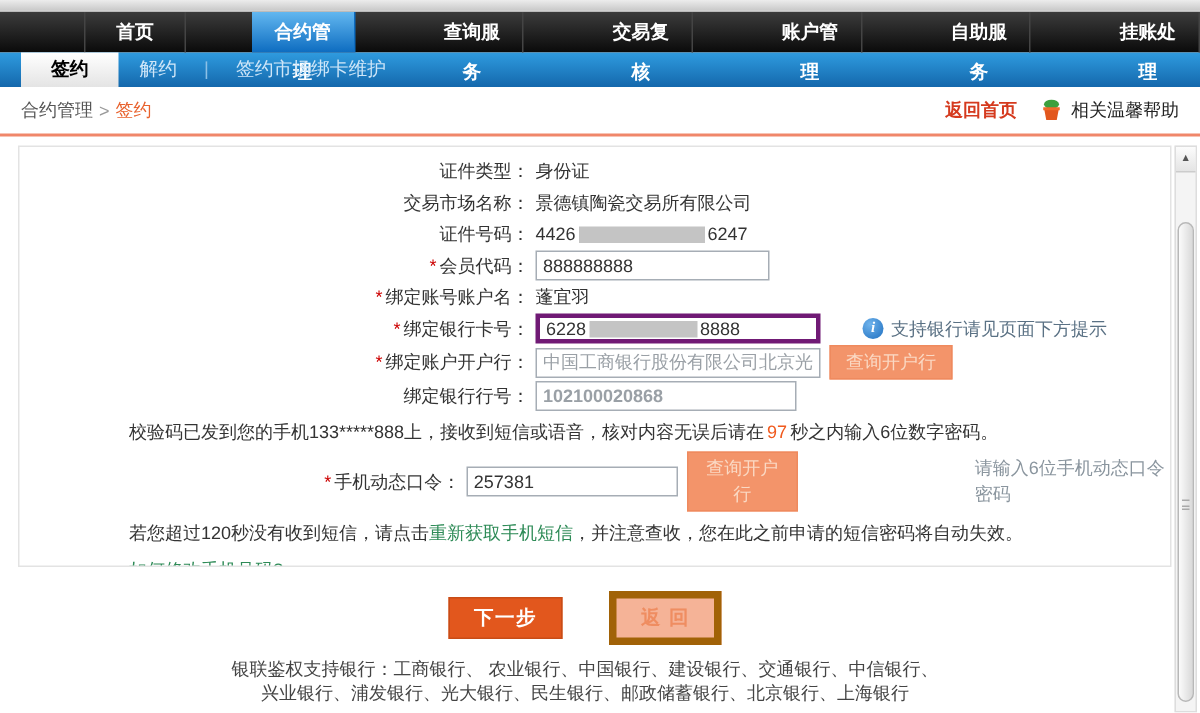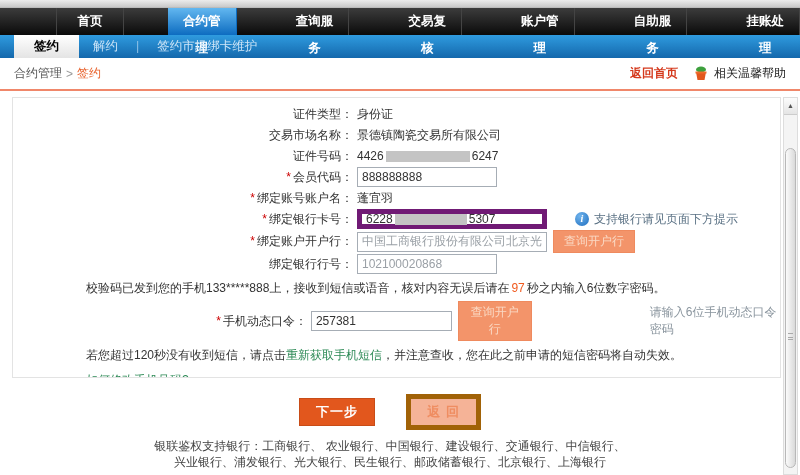--- a/index.html
+++ b/index.html
@@ -41,21 +41,21 @@
     border:1px solid #e3e3e3; background:#fff; padding-top:6px; overflow:hidden; }
   .frow { display:flex; align-items:center; min-height:20px; margin-bottom:1px; }
   .flabel { width:340px; text-align:right; color:#333; white-space:nowrap; }
   .star { color:#cc0000; margin-right:2px; }
   .fval { margin-left:4px; color:#333; }
   .redact { display:inline-block; width:84px; height:11px; background:#c4c4c4; vertical-align:middle; margin:0 2px; }
   .redact.small { width:72px; }
   input.f-input { height:20px; border:1px solid #a6adb5; font-size:12px; padding:1px 4px;
     margin-left:4px; color:#333; font-family:inherit; background:#fff; }
   input.grey { color:#9aa0a6; }
-  .fake-input { height:20px; border:5px solid #701a75; margin-left:4px; width:190px;
+  .fake-input { height:20px; border:3px solid #701a75; margin-left:4px; width:190px;
     display:inline-flex; align-items:center; padding:0 4px; background:#fff; }
   .btn-orange-sm { margin-left:6px; background:#f3946a; border:1px solid #ef8a5e; color:#fad9c4;
     font-size:12px; padding:2px 10px; cursor:pointer; }
   .info-tip { display:flex; align-items:center; margin-left:28px; color:#5a7184; }
   .info-icon { display:inline-block; width:14px; height:14px; border-radius:50%;
     background:radial-gradient(circle at 35% 30%, #6fb3ec, #1f6fc0); color:#fff; text-align:center;
     line-height:14px; font-size:10px; font-style:italic; font-weight:bold; font-family:"Liberation Serif",serif; margin-right:5px; }
   .notice-row { padding-left:73px; min-height:22px; display:flex; align-items:center; margin-top:3px; margin-bottom:2px;}
   .countdown { color:#f05a1e; padding:0 2px; }
   .otp-hint { color:#8a959e; margin-left:118px; }
@@ -139,50 +139,50 @@
 
   <div class="frow">
     <span class="flabel">证件号码：</span>
     <span class="fval">
       <span>4426</span><span class="redact"></span><span>6247</span>
     </span>
   </div>
 
   <div class="frow">
     <span class="flabel"><span class="star">*</span><span>会员代码：</span></span>
-    <input class="f-input" style="width: 140px;" value="888888888">
+    <input class="f-input" style="width: 156px;" value="888888888">
   </div>
 
   <div class="frow">
     <span class="flabel"><span class="star">*</span><span>绑定账号账户名：</span></span>
     <span class="fval">蓬宜羽</span>
   </div>
 
   <div class="frow">
     <span class="flabel"><span class="star">*</span><span>绑定银行卡号：</span></span>
     <span class="fake-input">
       <span>6228</span>
         <span class="redact small"></span>
-        <span>5307</span>
+        <span>8888</span>
     </span>
     <span class="info-tip">
       <span class="info-icon">i</span>
       <span>支持银行请见页面下方提示</span>
     </span>
   </div>
 
   <div class="frow">
     <span class="flabel"><span class="star">*</span><span>绑定账户开户行：</span></span>
     <input class="f-input grey" style="width: 190px;" value="中国工商银行股份有限公司北京光华路">
     <button class="btn-orange-sm">查询开户行</button>
   </div>
 
   <div class="frow">
     <span class="flabel">绑定银行行号：</span>
-    <input class="f-input grey" style="width: 140px;" value="102100020868">
+    <input class="f-input grey" style="width: 174px; font-weight: bold;" value="102100020868">
   </div>
 
   <div class="notice-row">
     <span>校验码已发到您的手机133*****888上，接收到短信或语音，核对内容无误后请在</span>
       <span class="countdown">97</span>
       <span> 秒之内输入6位数字密码。</span>
   </div>
 
   <div class="frow">
     <span class="flabel"><span class="star">*</span><span>手机动态口令：</span></span>

